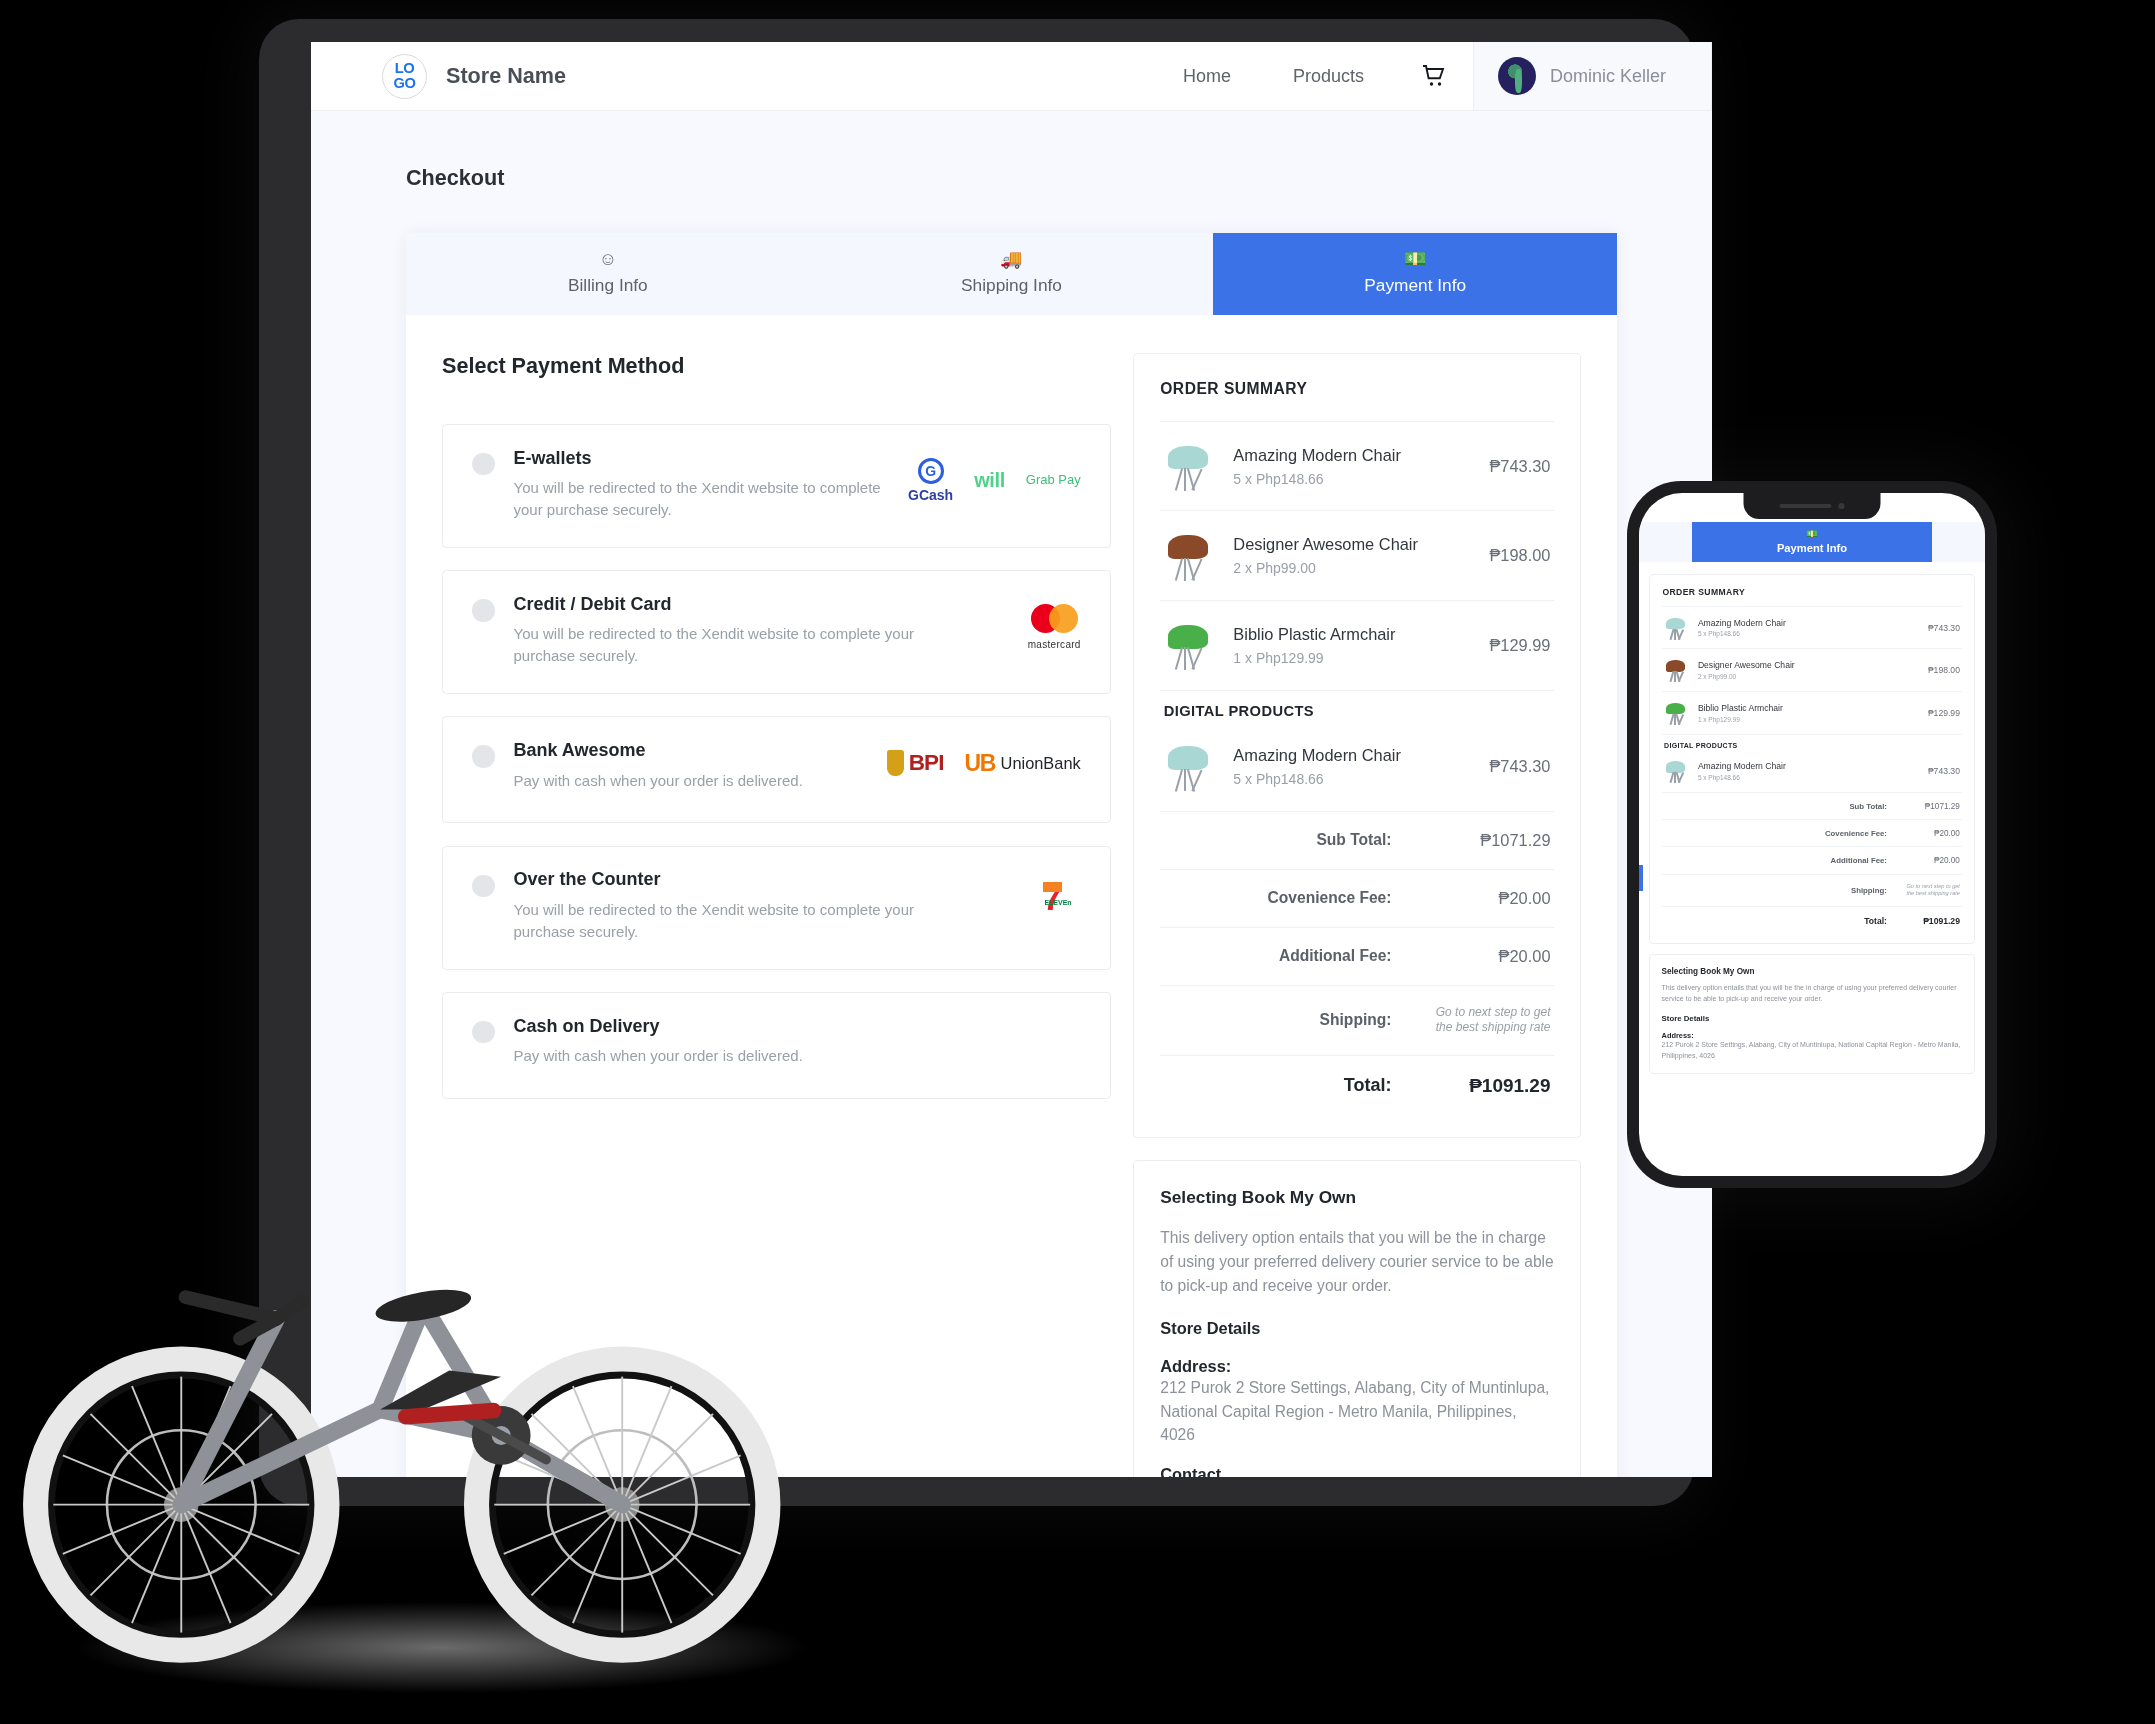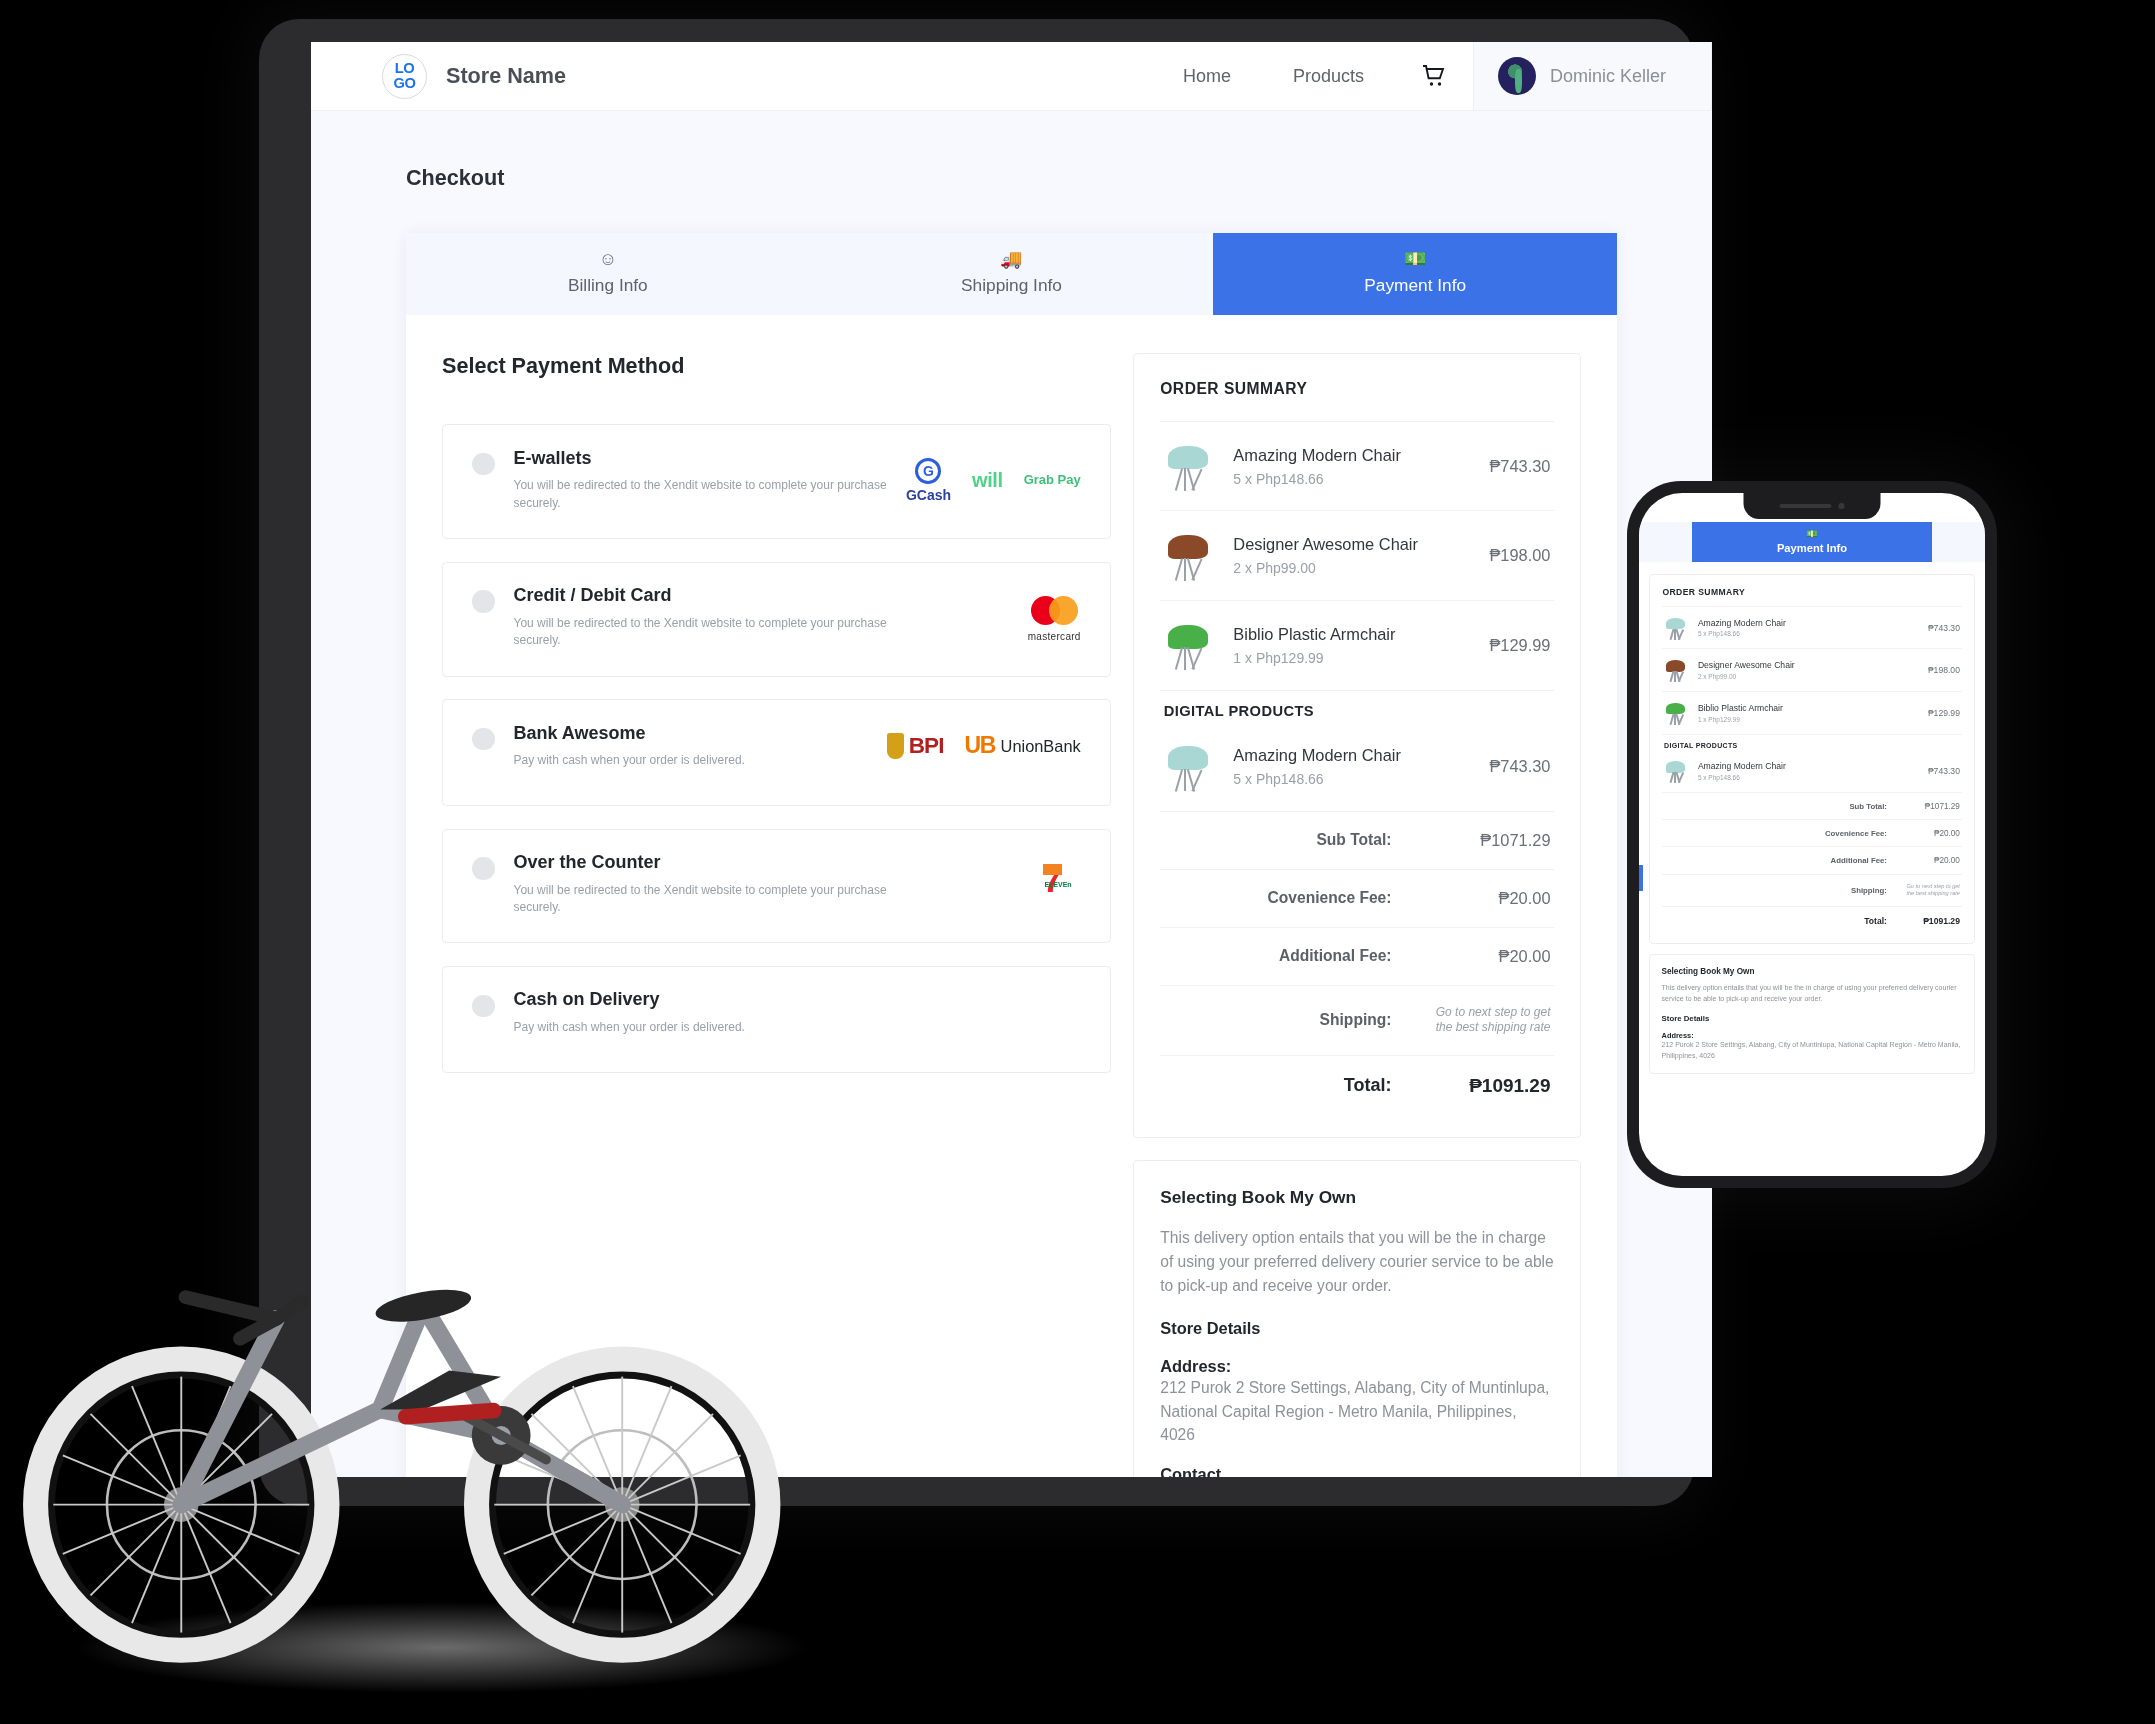--- a/index.html
+++ b/index.html
@@ -84,33 +84,33 @@
   .pm-card{
     border:0.9px solid #e9ebef; border-radius:4.3px; padding:22.5px 29px 26px 29px;
     margin-bottom:22.5px; display:flex; align-items:flex-start; min-height:107px;
   }
   .radio{
     width:22.5px; height:22.5px; border-radius:50%; background:#e3e5e9;
     margin:5.2px 19px 0 0; flex:none; cursor:pointer;
   }
   .pm-text{ flex:1; }
   .pm-title{ font-size:18px; font-weight:bold; color:#22262d; margin-bottom:8.6px; }
-  .pm-desc{ font-size:12px; color:#9aa0a8; line-height:1.45; max-width:406px; }
+  .pm-desc{ font-size:15px; color:#9aa0a8; line-height:1.45; max-width:406px; }
   .pm-logos{ display:flex; align-items:center; gap:21px; padding-top:10.4px; }
 
   
   .lg{ display:flex; flex-direction:column; align-items:center; line-height:1; }
   .gcash-ring{
     width:26px; height:26px; border-radius:50%; border:3.5px solid #2b5fe0;
     color:#2b5fe0; font-size:14px; font-weight:bold; display:flex;
     align-items:center; justify-content:center;
   }
   .gcash-t{ font-size:14px; font-weight:bold; color:#2b3fa0; margin-top:3.5px; }
   .maya-t{ font-size:20px; font-weight:bold; color:#4fd38a; letter-spacing:-0.4px; }
-  .grab-t{ font-size:13px; font-weight:bold; color:#3fc07a; text-align:center; }
+  .grab-t{ font-size:13px; font-weight:normal; color:#3fc07a; text-align:center; }
   .mc{ position:relative; width:47px; height:29px; }
   .mc i{ position:absolute; top:0; width:29px; height:29px; border-radius:50%; }
   .mc i.a{ left:0; background:#eb001b; }
   .mc i.b{ right:0; background:#f79e1b; opacity:.92; }
   .mc-t{ font-size:10px; color:#333; margin-top:7px; letter-spacing:0.3px; }
   .bpi-shield{ width:17.3px; height:26px; background:#d4a017; border-radius:2.6px 2.6px 7.8px 7.8px; }
   .bpi-t{ font-size:22.5px; font-weight:bold; color:#b02020; letter-spacing:-0.9px; }
   .ub-mark{ font-size:23px; font-weight:bold; color:#f07800; letter-spacing:-1.7px; }
   .ub-t{ font-size:16.4px; font-weight:normal; color:#23262b; }
   .sev{ width:38px; height:38px; position:relative; }

